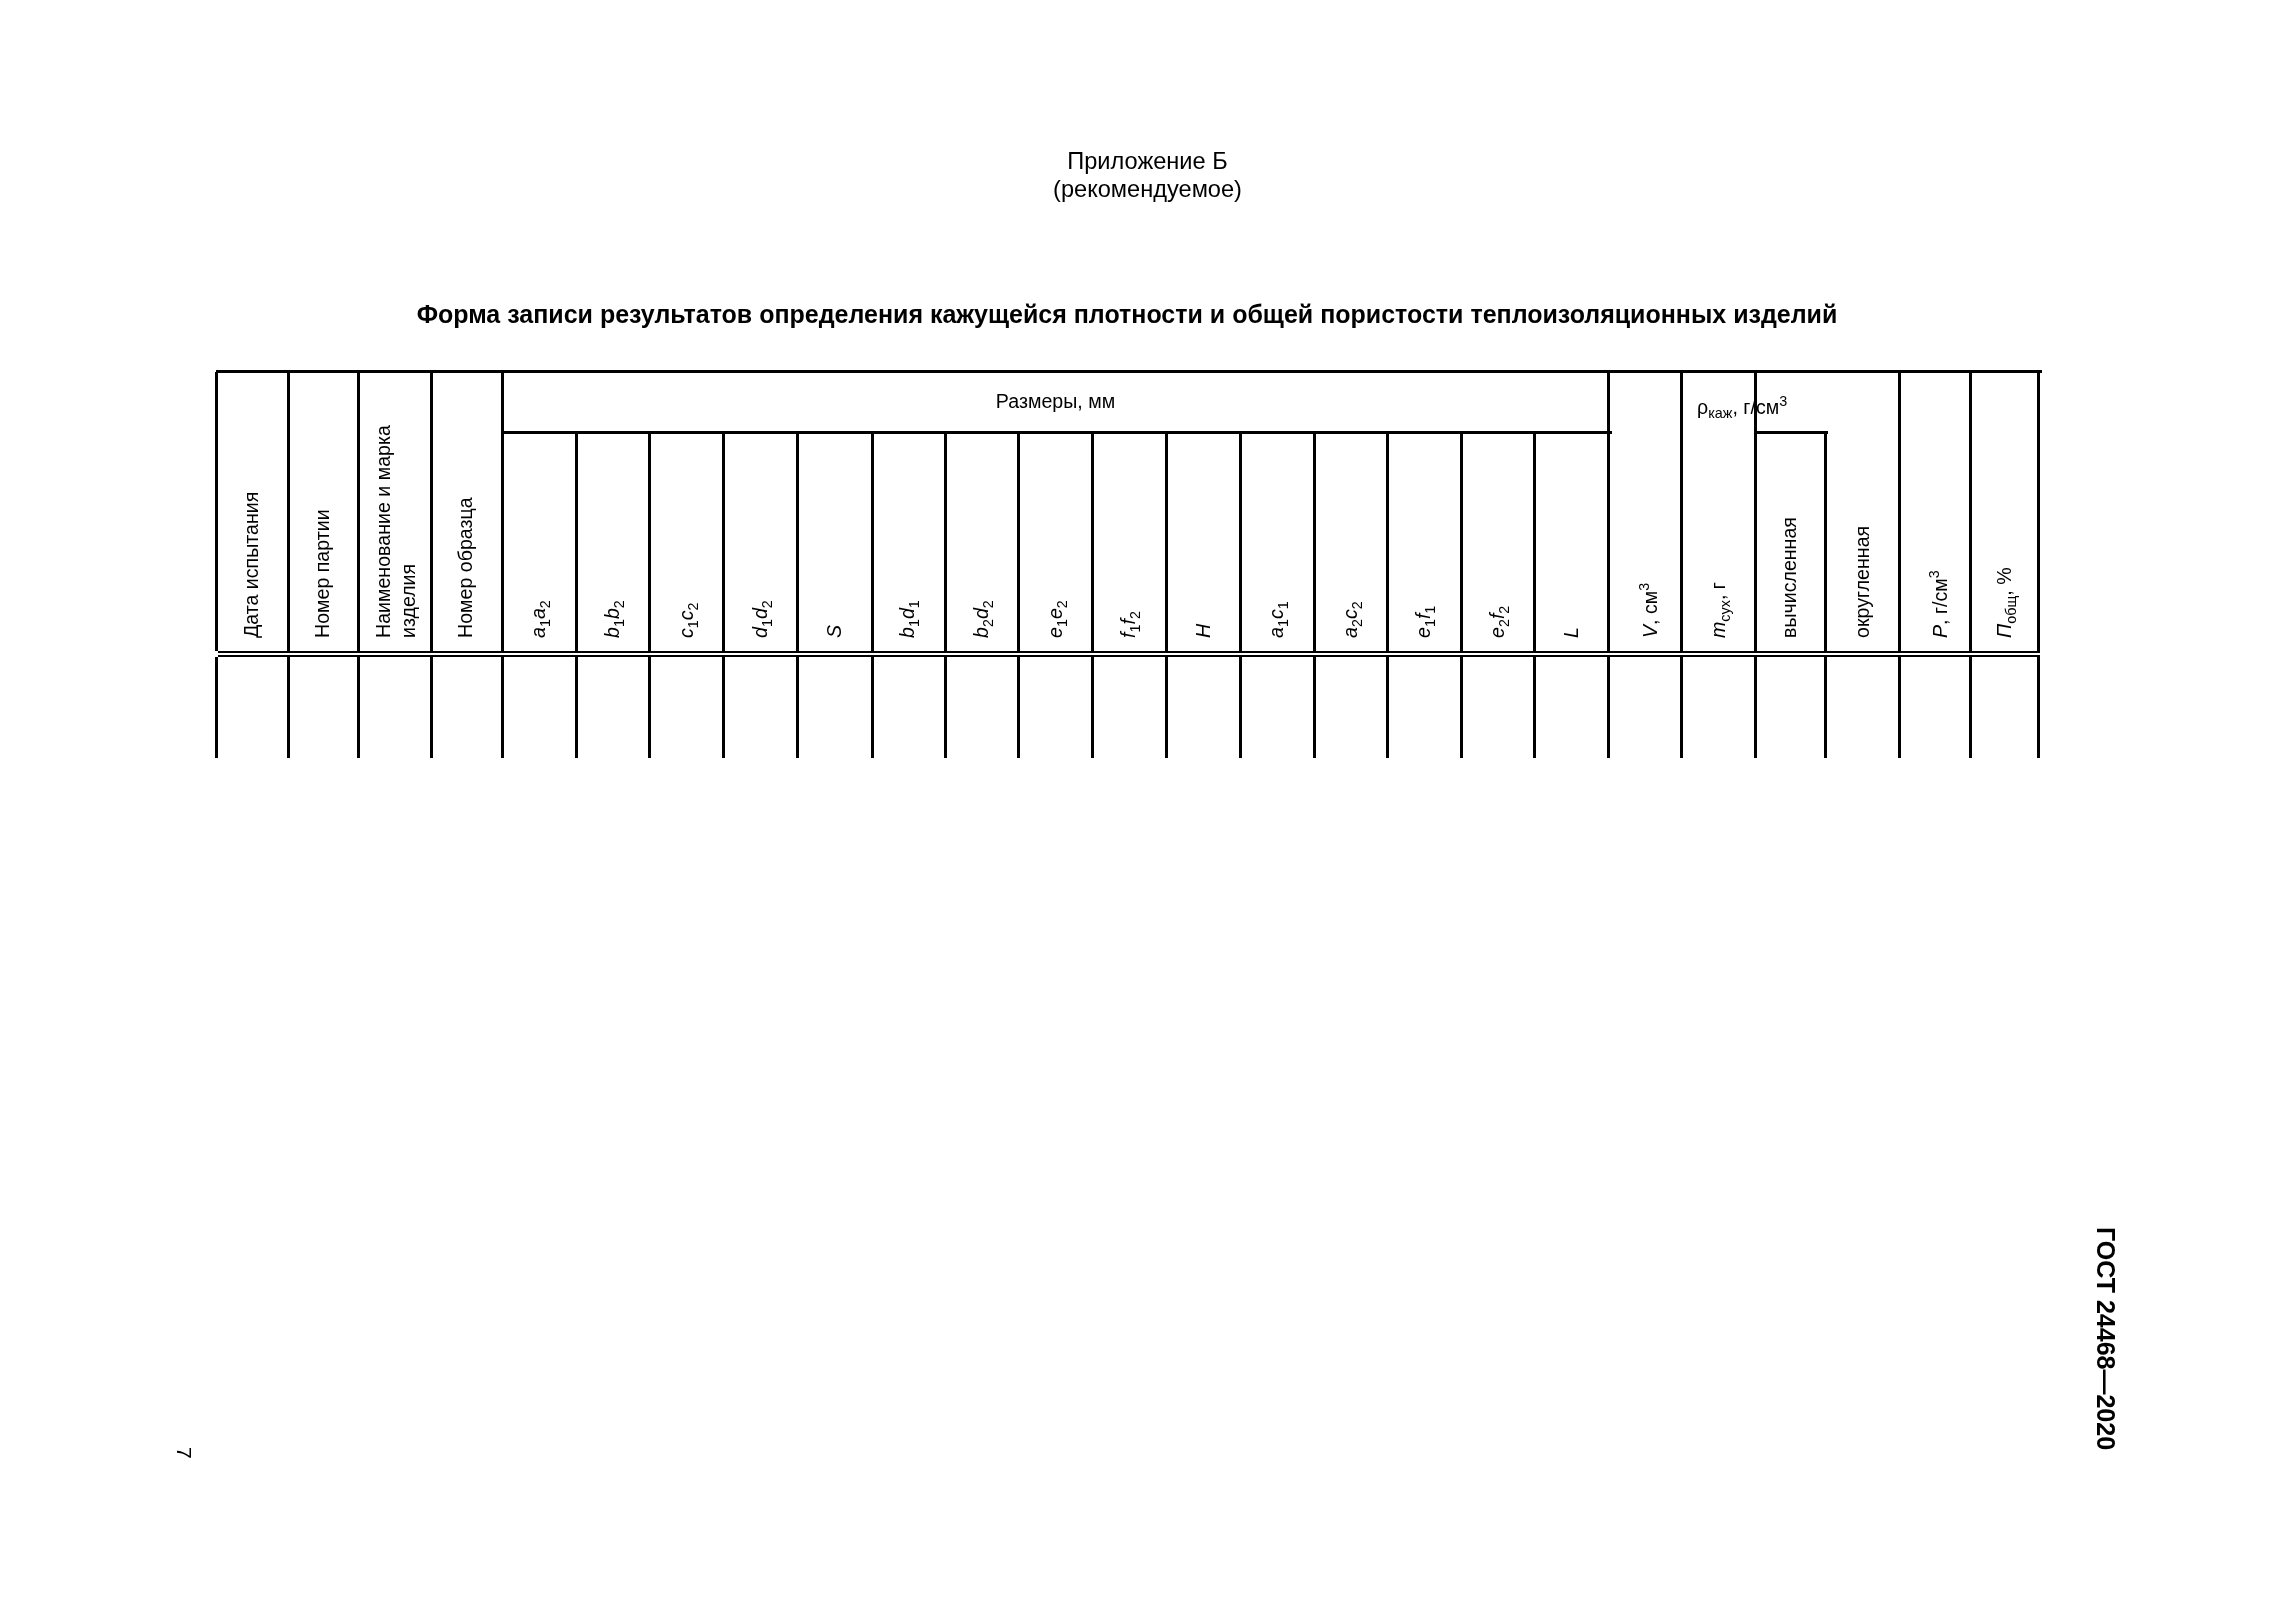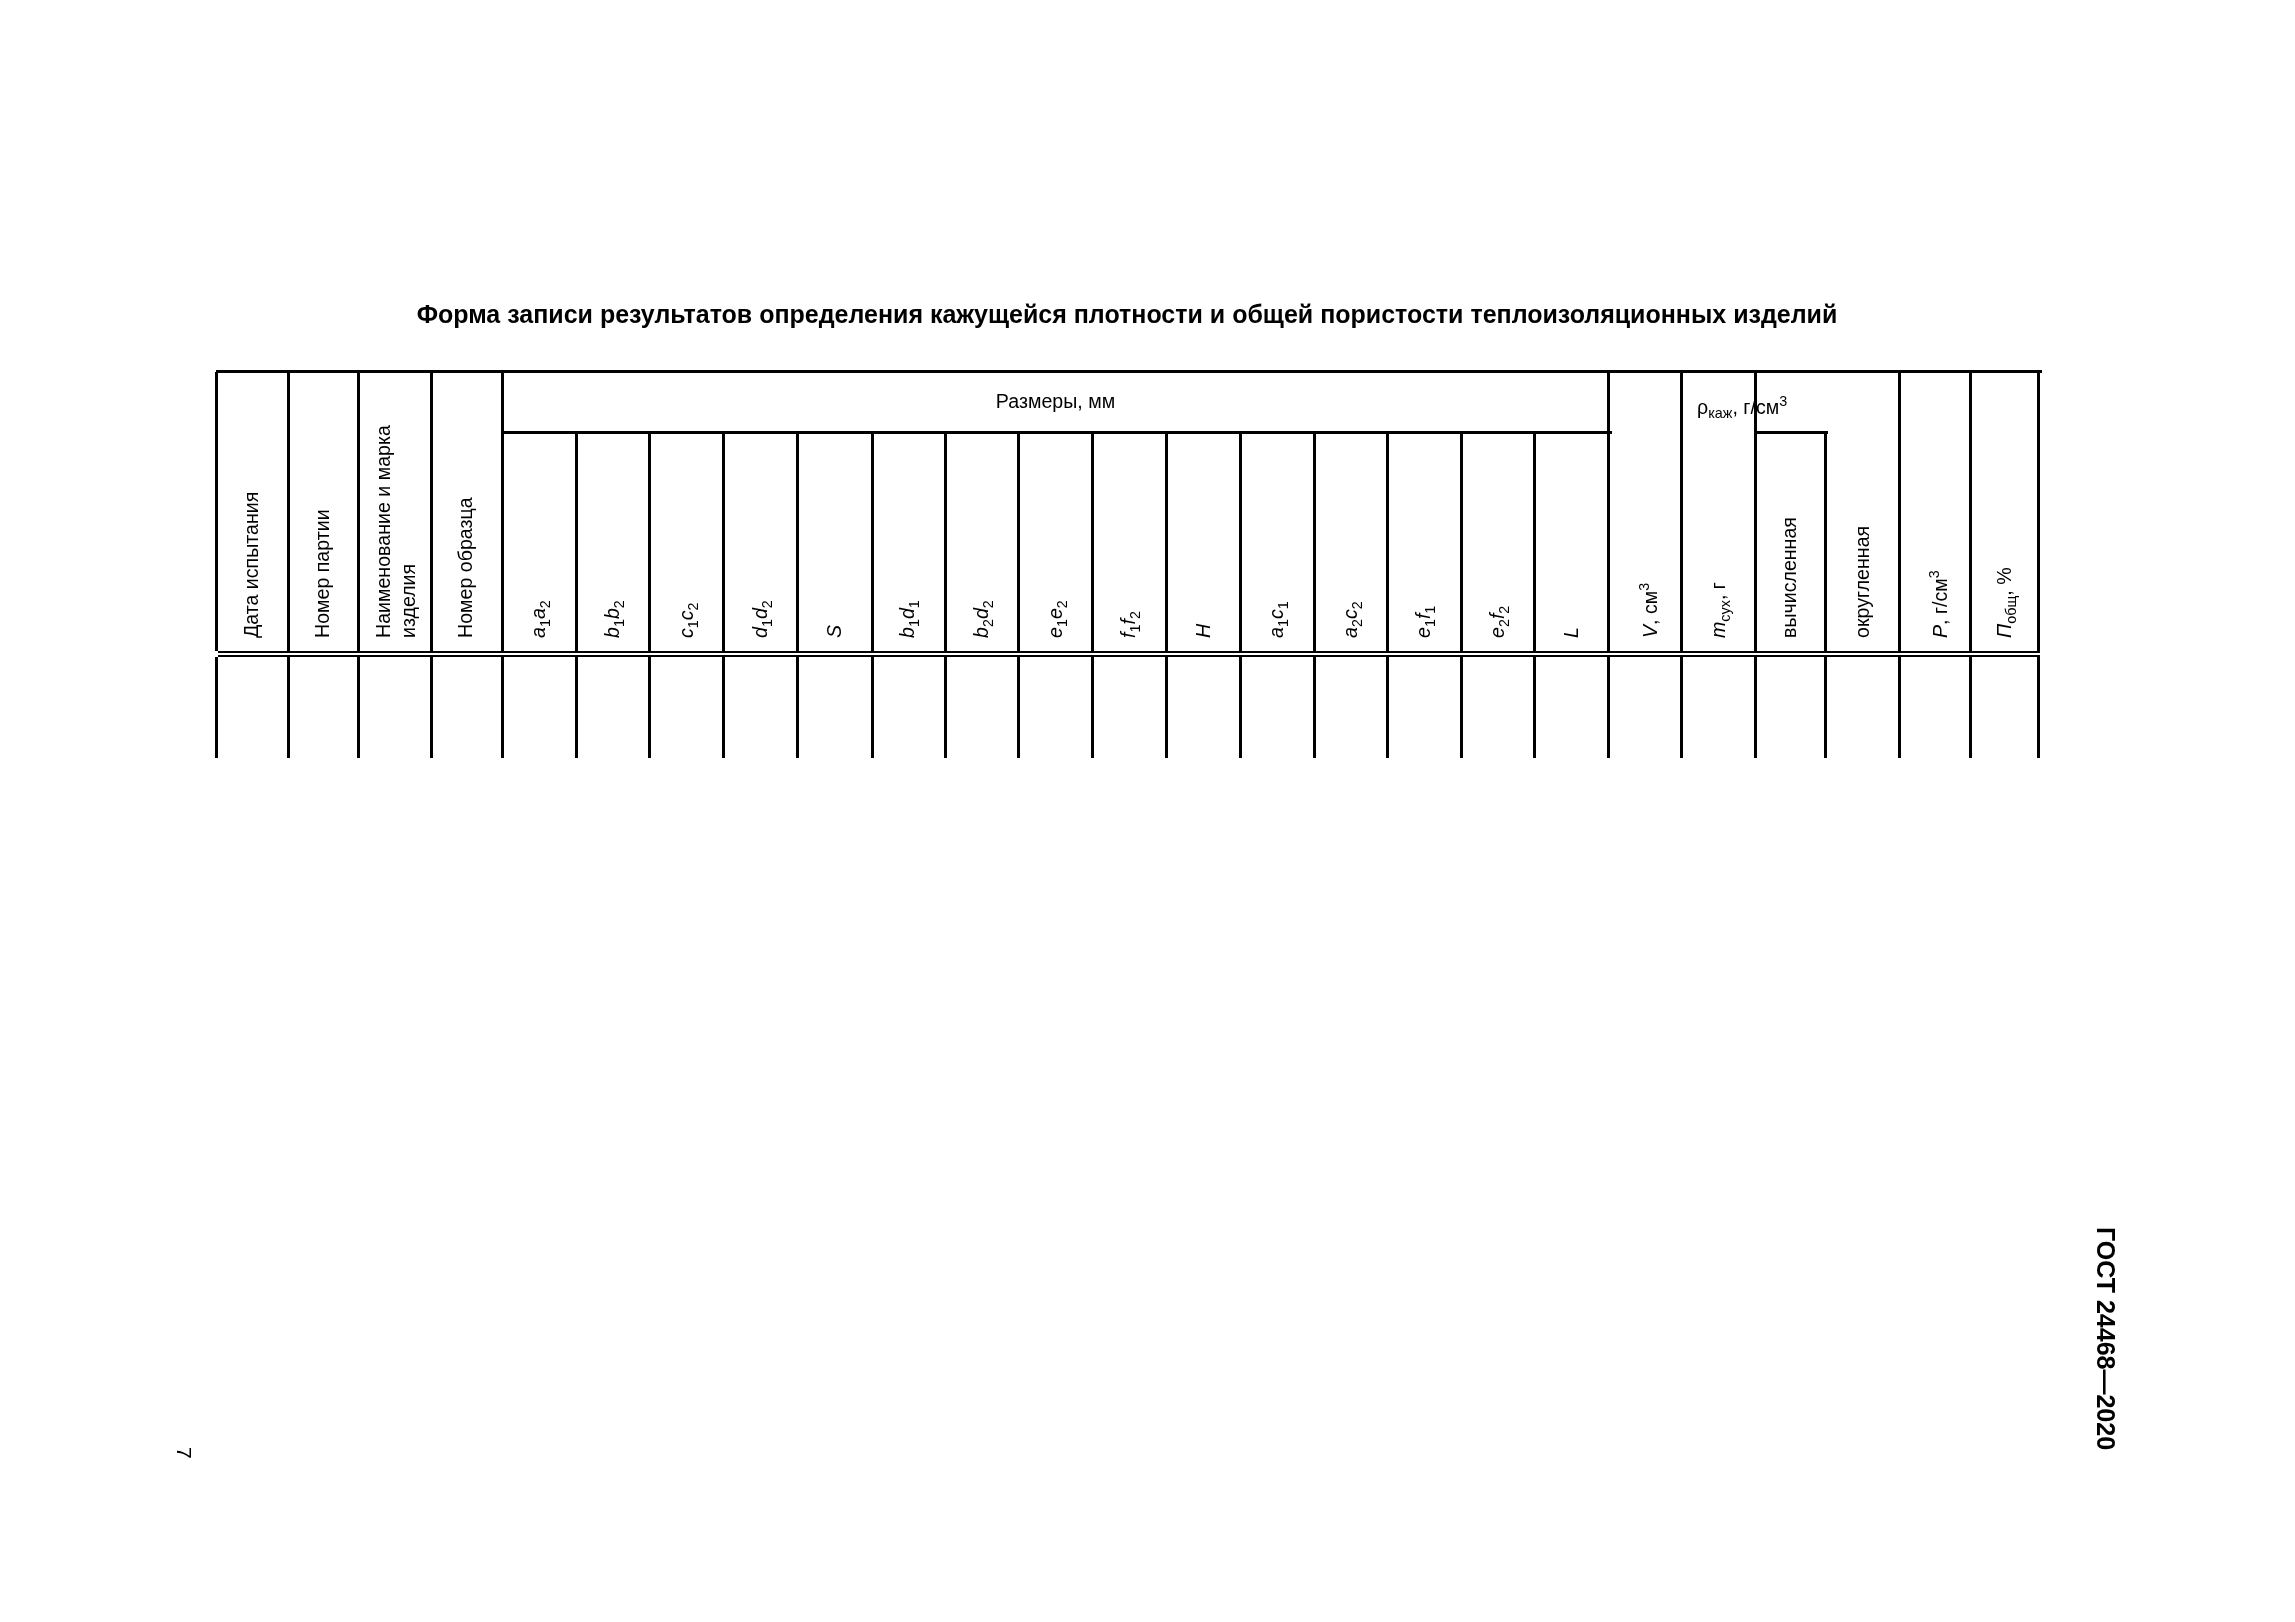--- a/index.html
+++ b/index.html
@@ -21,20 +21,22 @@
   .side-rot { position: absolute; transform-origin: 0 0; transform: rotate(90deg);
               white-space: nowrap; }
   .gost { font-size: 25px; font-weight: bold; }
   .pagenum { font-size: 21px; }
   .cell { position: absolute; }
 </style>
 </head>
 <body>
 
 <div class="abs appendix-title">
+  <div>Приложение Б</div>
+  <div>(рекомендуемое)</div>
 </div>
 
 <div class="abs form-title">Форма записи результатов определения кажущейся плотности и общей пористости теплоизоляционных изделий</div>
 
 <div class="abs" style="left:0;top:0;width:2295px;height:1623px;">
 
   <div class="hline" style="left:216px;top:370px;width:1826px;"></div>
   <div class="hline" style="left:502px;top:431px;width:1110px;"></div>
   <div class="hline" style="left:1755px;top:431px;width:73px;"></div>
   <div class="hline thin" style="left:218px;top:651px;width:1822px;"></div>

